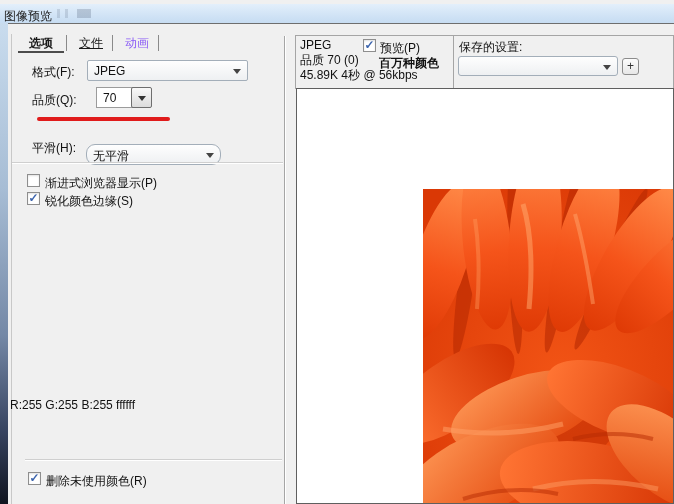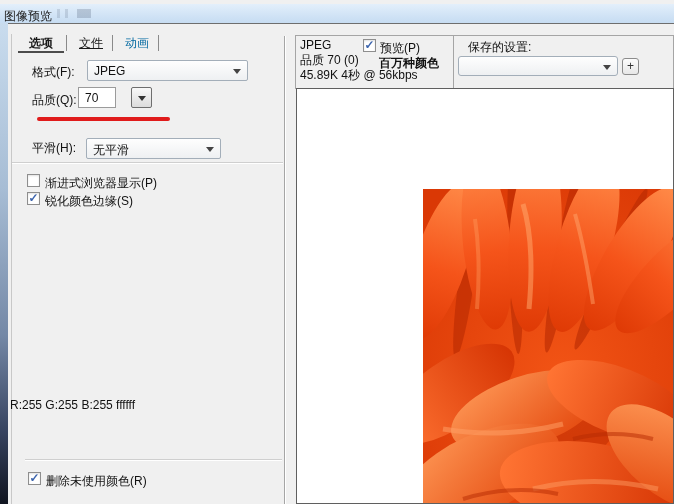--- a/index.html
+++ b/index.html
@@ -16,21 +16,21 @@
   .title-text{left:4px;top:4px;font-size:12px;color:#202020;}
   .title-watermark{left:57px;top:5px;width:34px;height:9px;opacity:.28;
     background:linear-gradient(90deg,#7a8aa0 0 3px,transparent 3px 8px,#7a8aa0 8px 11px,transparent 11px 20px,#55657d 20px 34px);}
   .frame-left{left:0;top:23px;width:8px;height:481px;
     background:linear-gradient(#c9dcee 0%,#a6bcd4 35%,#7488a6 65%,#37435f 85%,#10141f 100%);}
   .client{left:8px;top:23px;width:666px;height:481px;background:#f0f0f0;border-top:1px solid #6e6e6e;}
 
   
   .tab{top:33px;height:20px;line-height:20px;font-size:12px;color:#1a1a1a;text-align:center;}
   .tab.active{border-bottom:2px solid #4c4c4c;font-weight:bold;}
-  .tab.disabled{color:#0369a1;text-align:center;}
+  .tab.disabled{color:#8b5cf6;text-align:center;}
   .tab-sep{top:35px;width:1px;height:16px;background:#8a8a8a;}
 
   .pane-border-left{left:11px;top:34px;width:1px;height:470px;background:#c8c8c8;}
   .splitter-dark{left:284px;top:36px;width:1px;height:468px;background:#a5a5a5;}
   .splitter-lite{left:285px;top:36px;width:1px;height:468px;background:#ffffff;}
 
   .lbl{font-size:12px;color:#111;white-space:nowrap;}
 
   
   .combo{height:21px;border:1px solid #a3aeb9;border-radius:2px;
@@ -83,29 +83,29 @@
 <div class="abs splitter-dark"></div>
 <div class="abs splitter-lite"></div>
 
 <div class="abs lbl" style="left:32px;top:64px;">格式(F):</div>
 <div class="abs combo" style="left:87px;top:60px;width:161px;">
   <span>JPEG</span>
   <span class="caret"></span>
 </div>
 
 <div class="abs lbl" style="left:32px;top:92px;">品质(Q):</div>
-<div class="abs textbox" style="left:78px;top:87px;width:38px;">70</div>
+<div class="abs textbox" style="left:96px;top:87px;width:38px;">70</div>
 <div class="abs spinbtn" style="left:131px;top:87px;">
   <span class="caret"></span>
 </div>
 
 <div class="abs underline-annot" style="left: 37px; top: 117px; width: 133px; background: rgb(224, 27, 27);" id="annot-line"></div>
 
 <div class="abs lbl" style="left:32px;top:140px;">平滑(H):</div>
-<div class="abs combo" style="left:86px;top:138px;width:135px;">
+<div class="abs combo" style="left:86px;top:144px;width:135px;border-radius:9px;">
   <span>无平滑</span>
   <span class="caret"></span>
 </div>
 
 <div class="abs hdiv" style="left:12px;top:162px;width:271px;"></div>
 
 <div class="abs checkbox" style="left:27px;top:174px;"></div>
 <div class="abs lbl" style="left:45px;top:175px;">渐进式浏览器显示(P)</div>
 
 <div class="abs checkbox" style="left:27px;top:192px;">✓</div>
@@ -122,21 +122,21 @@
 <div class="abs lbl" style="left:300px;top:38px;">JPEG</div>
 <div class="abs lbl" style="left:300px;top:52px;text-align:center;">品质 70 (0)</div>
 <div class="abs lbl" style="left:300px;top:67px;">45.89K 4秒 @ 56kbps</div>
 
 <div class="abs checkbox" style="left:363px;top:39px;">✓</div>
 <div class="abs lbl" style="left:380px;top:40px;">预览(P)</div>
 <div class="abs lbl" style="left:379px;top:55px;font-weight:bold;">百万种颜色</div>
 
 <div class="abs vdiv"></div>
 
-<div class="abs lbl" style="left:459px;top:39px;margin-left:9px;">保存的设置:</div>
+<div class="abs lbl" style="left:459px;top:39px;">保存的设置:</div>
 <div class="abs combo savedcombo" style="left:458px;top:56px;width:160px;height:20px;">
   <span></span>
   <span class="caret"></span>
 </div>
 <div class="abs plusbtn" style="left:622px;top:58px;">
   <span>+</span>
 </div>
 
 <div class="abs previewbox">
   <div class="flower">

